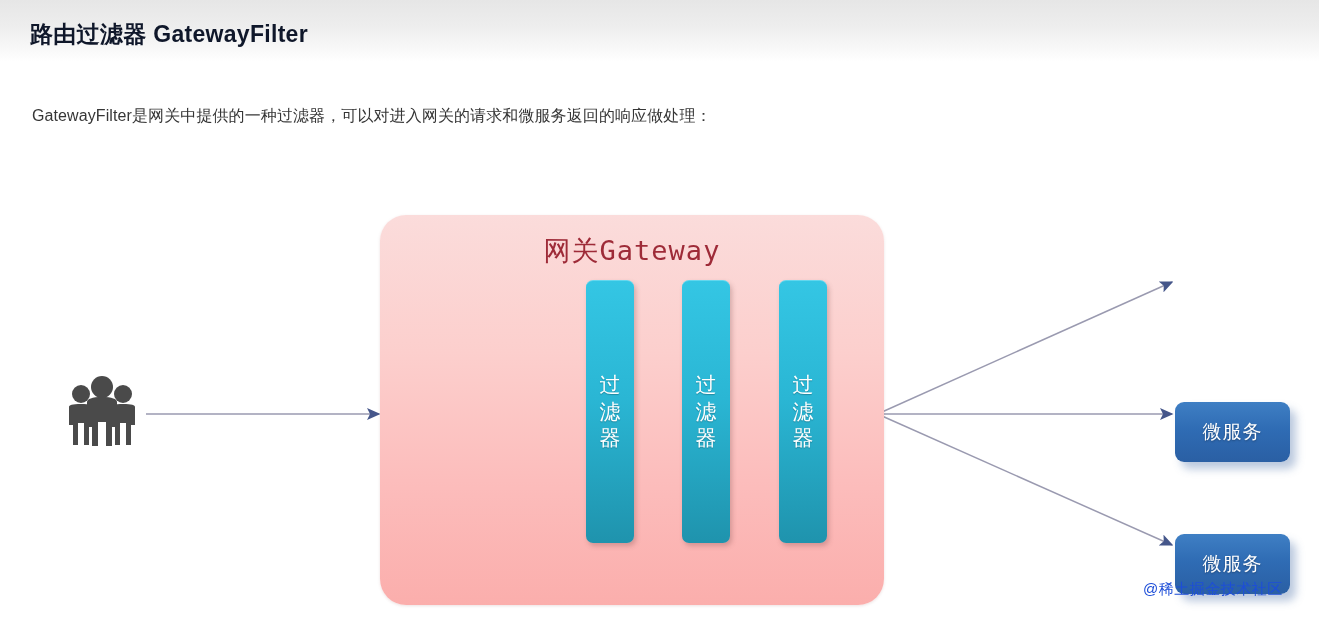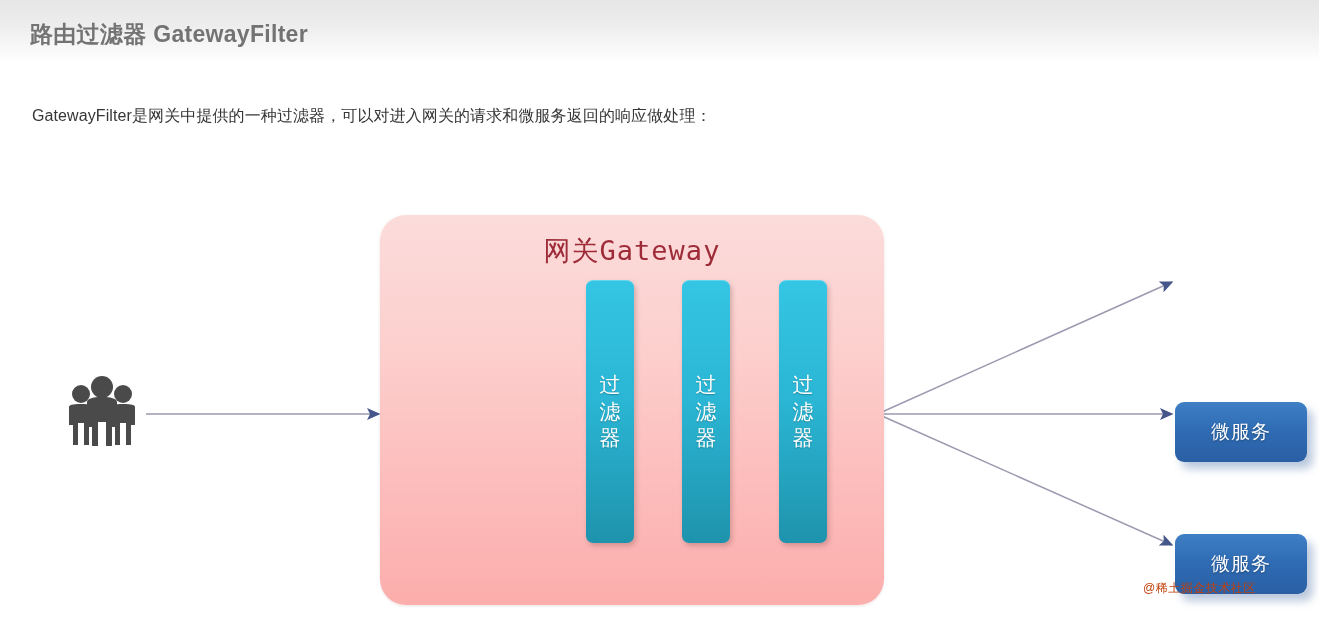--- a/index.html
+++ b/index.html
@@ -22,21 +22,21 @@
     left: 0; top: 0;
     width: 1319px; height: 62px;
     background: linear-gradient(to bottom, #e6e6e6 0%, #ededed 40%, #f7f7f7 75%, #ffffff 100%);
   }
   #page-title {
     position: absolute;
     left: 30px; top: 19px;
     font-size: 23px;
     font-weight: bold;
     letter-spacing: 0.3px;
-    color: #737373;
+    color: #0f172a;
     white-space: nowrap;
   }
 
   
   #intro-paragraph {
     position: absolute;
     left: 32px; top: 106px;
     font-size: 16px;
     color: #363636;
     white-space: nowrap;
@@ -101,21 +101,21 @@
     border-top: 1px solid #9b73c4;
   }
   .bar-filter {
     background: linear-gradient(to bottom, #34c6e4 0%, #2ab6d4 45%, #1f93ad 100%);
     border-top: 1px solid #63d7ee;
   }
 
   
   .microservice {
     position: absolute;
-    width: 132px;
+    width: 115px;
     height: 60px;
     left: 1175px;
     border-radius: 9px;
     background: linear-gradient(to bottom, #3f7fc4 0%, #2f6cb4 45%, #2a5fa4 100%);
     box-shadow: 6px 7px 9px rgba(60, 100, 160, 0.35);
     display: flex;
     align-items: center;
     justify-content: center;
   }
   .microservice-label {
@@ -129,22 +129,22 @@
   #users-icon {
     position: absolute;
     left: 64px; top: 225px;
     width: 76px; height: 72px;
   }
 
   
   #watermark {
     position: absolute;
     left: 1143px; top: 430px;
-    font-size: 12px;
-    color: #c2410c;
+    font-size: 15px;
+    color: #1d4ed8;
     letter-spacing: 0.5px;
     white-space: nowrap;
   }
 </style>
 </head>
 <body>
 
 <div id="header-band"></div>
 <div id="page-title">路由过滤器 GatewayFilter</div>
 

